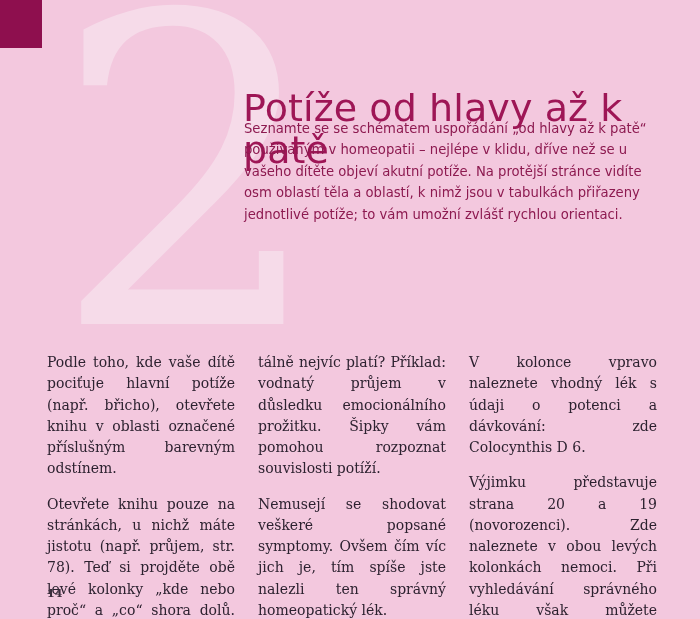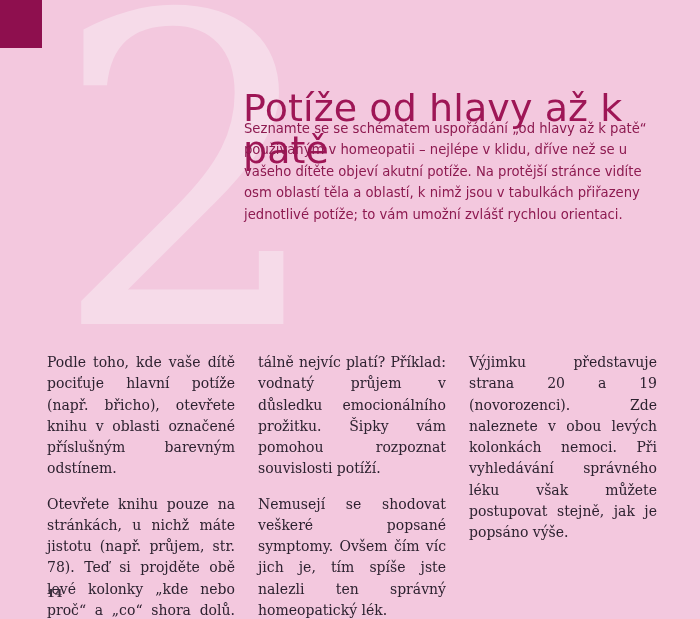--- a/index.html
+++ b/index.html
@@ -119,20 +119,21 @@
       <p>Podle toho, kde vaše dítě pociťuje hlavní potíže (např. břicho), otevřete knihu v oblasti označené příslušným barevným odstínem.</p>
       <p>Otevřete knihu pouze na stránkách, u nichž máte jistotu (např. průjem, str. 78). Teď si projděte obě levé kolonky „kde nebo proč“ a „co“ shora dolů. Co pro vaše dítě momen-</p>
     </div>
 
     <div class="col">
       <p>tálně nejvíc platí? Příklad: vodnatý průjem v důsledku emocionálního prožitku. Šipky vám pomohou rozpoznat souvislosti potíží.</p>
       <p>Nemusejí se shodovat veškeré popsané symptomy. Ovšem čím víc jich je, tím spíše jste nalezli ten správný homeopatický lék.</p>
     </div>
 
     <div class="col">
+      <p>V kolonce vpravo naleznete vhodný lék s údaji o potenci a dávkování: zde Colocynthis D 6.</p>
       <p>Výjimku představuje strana 20 a 19 (novorozenci). Zde naleznete v obou levých kolonkách nemoci. Při vyhledávání správného léku však můžete postupovat stejně, jak je popsáno výše.</p>
     </div>
 
   </div>
 
   <div class="folio">14</div>
 
 </div>
 
 </body></html>

